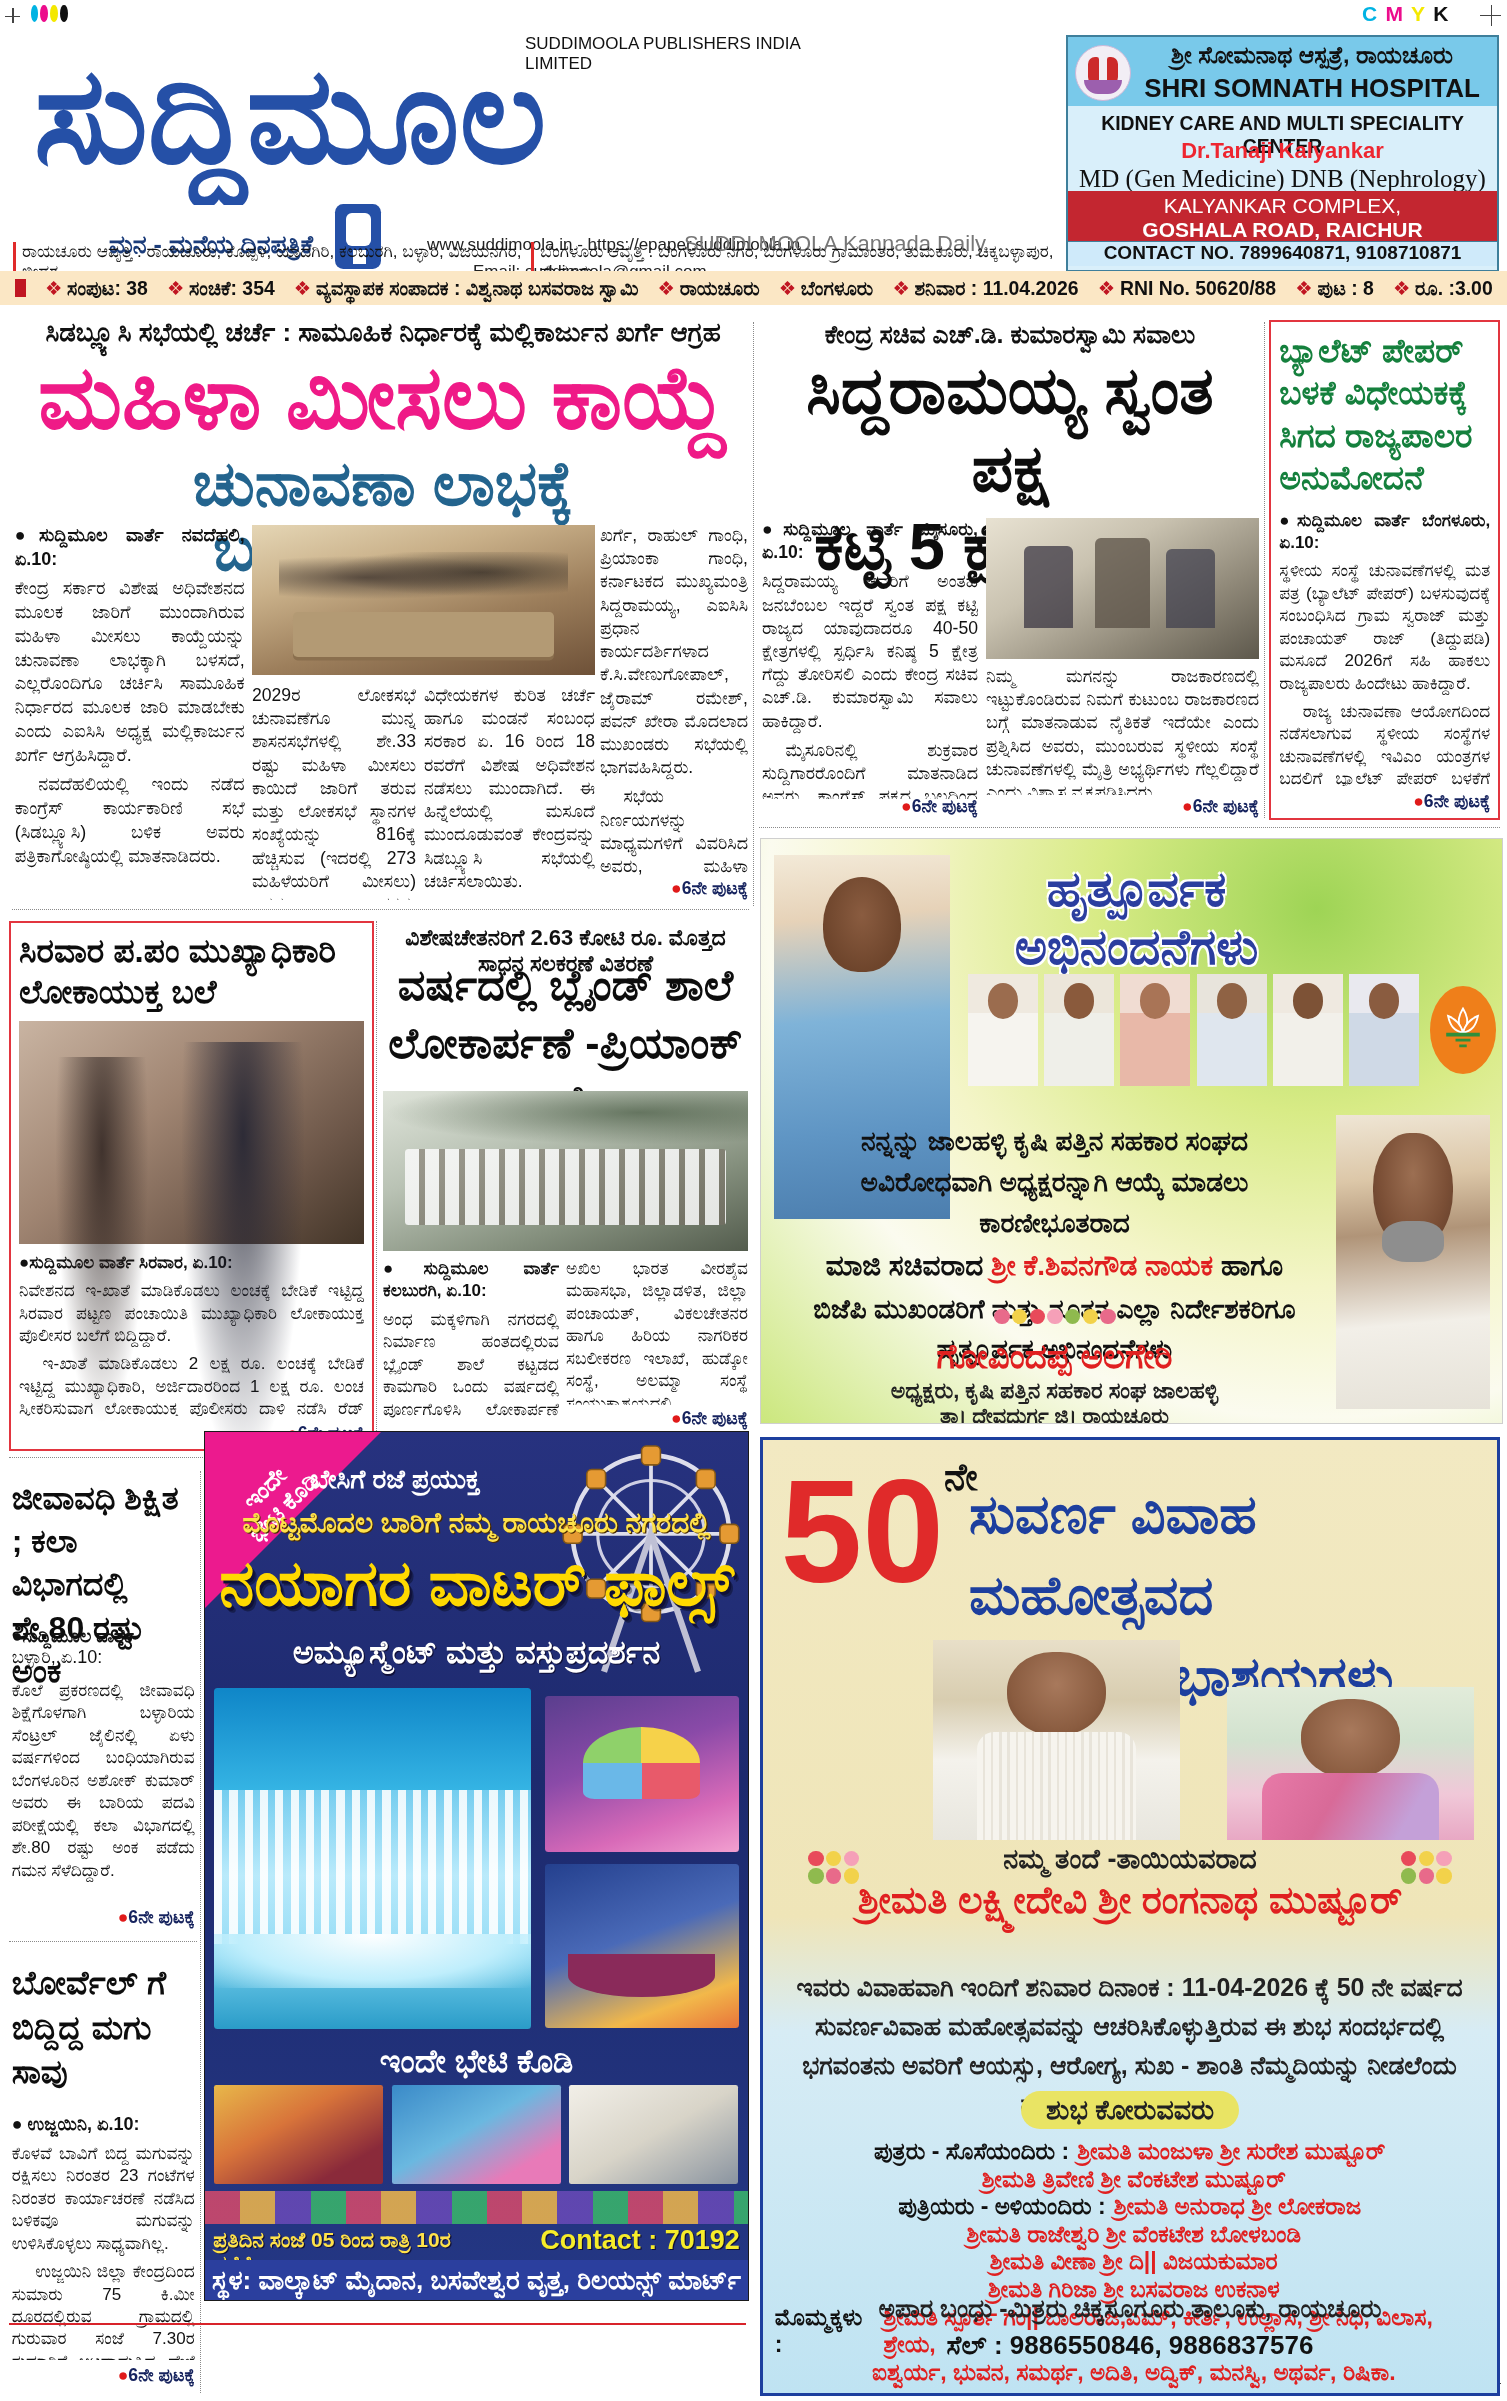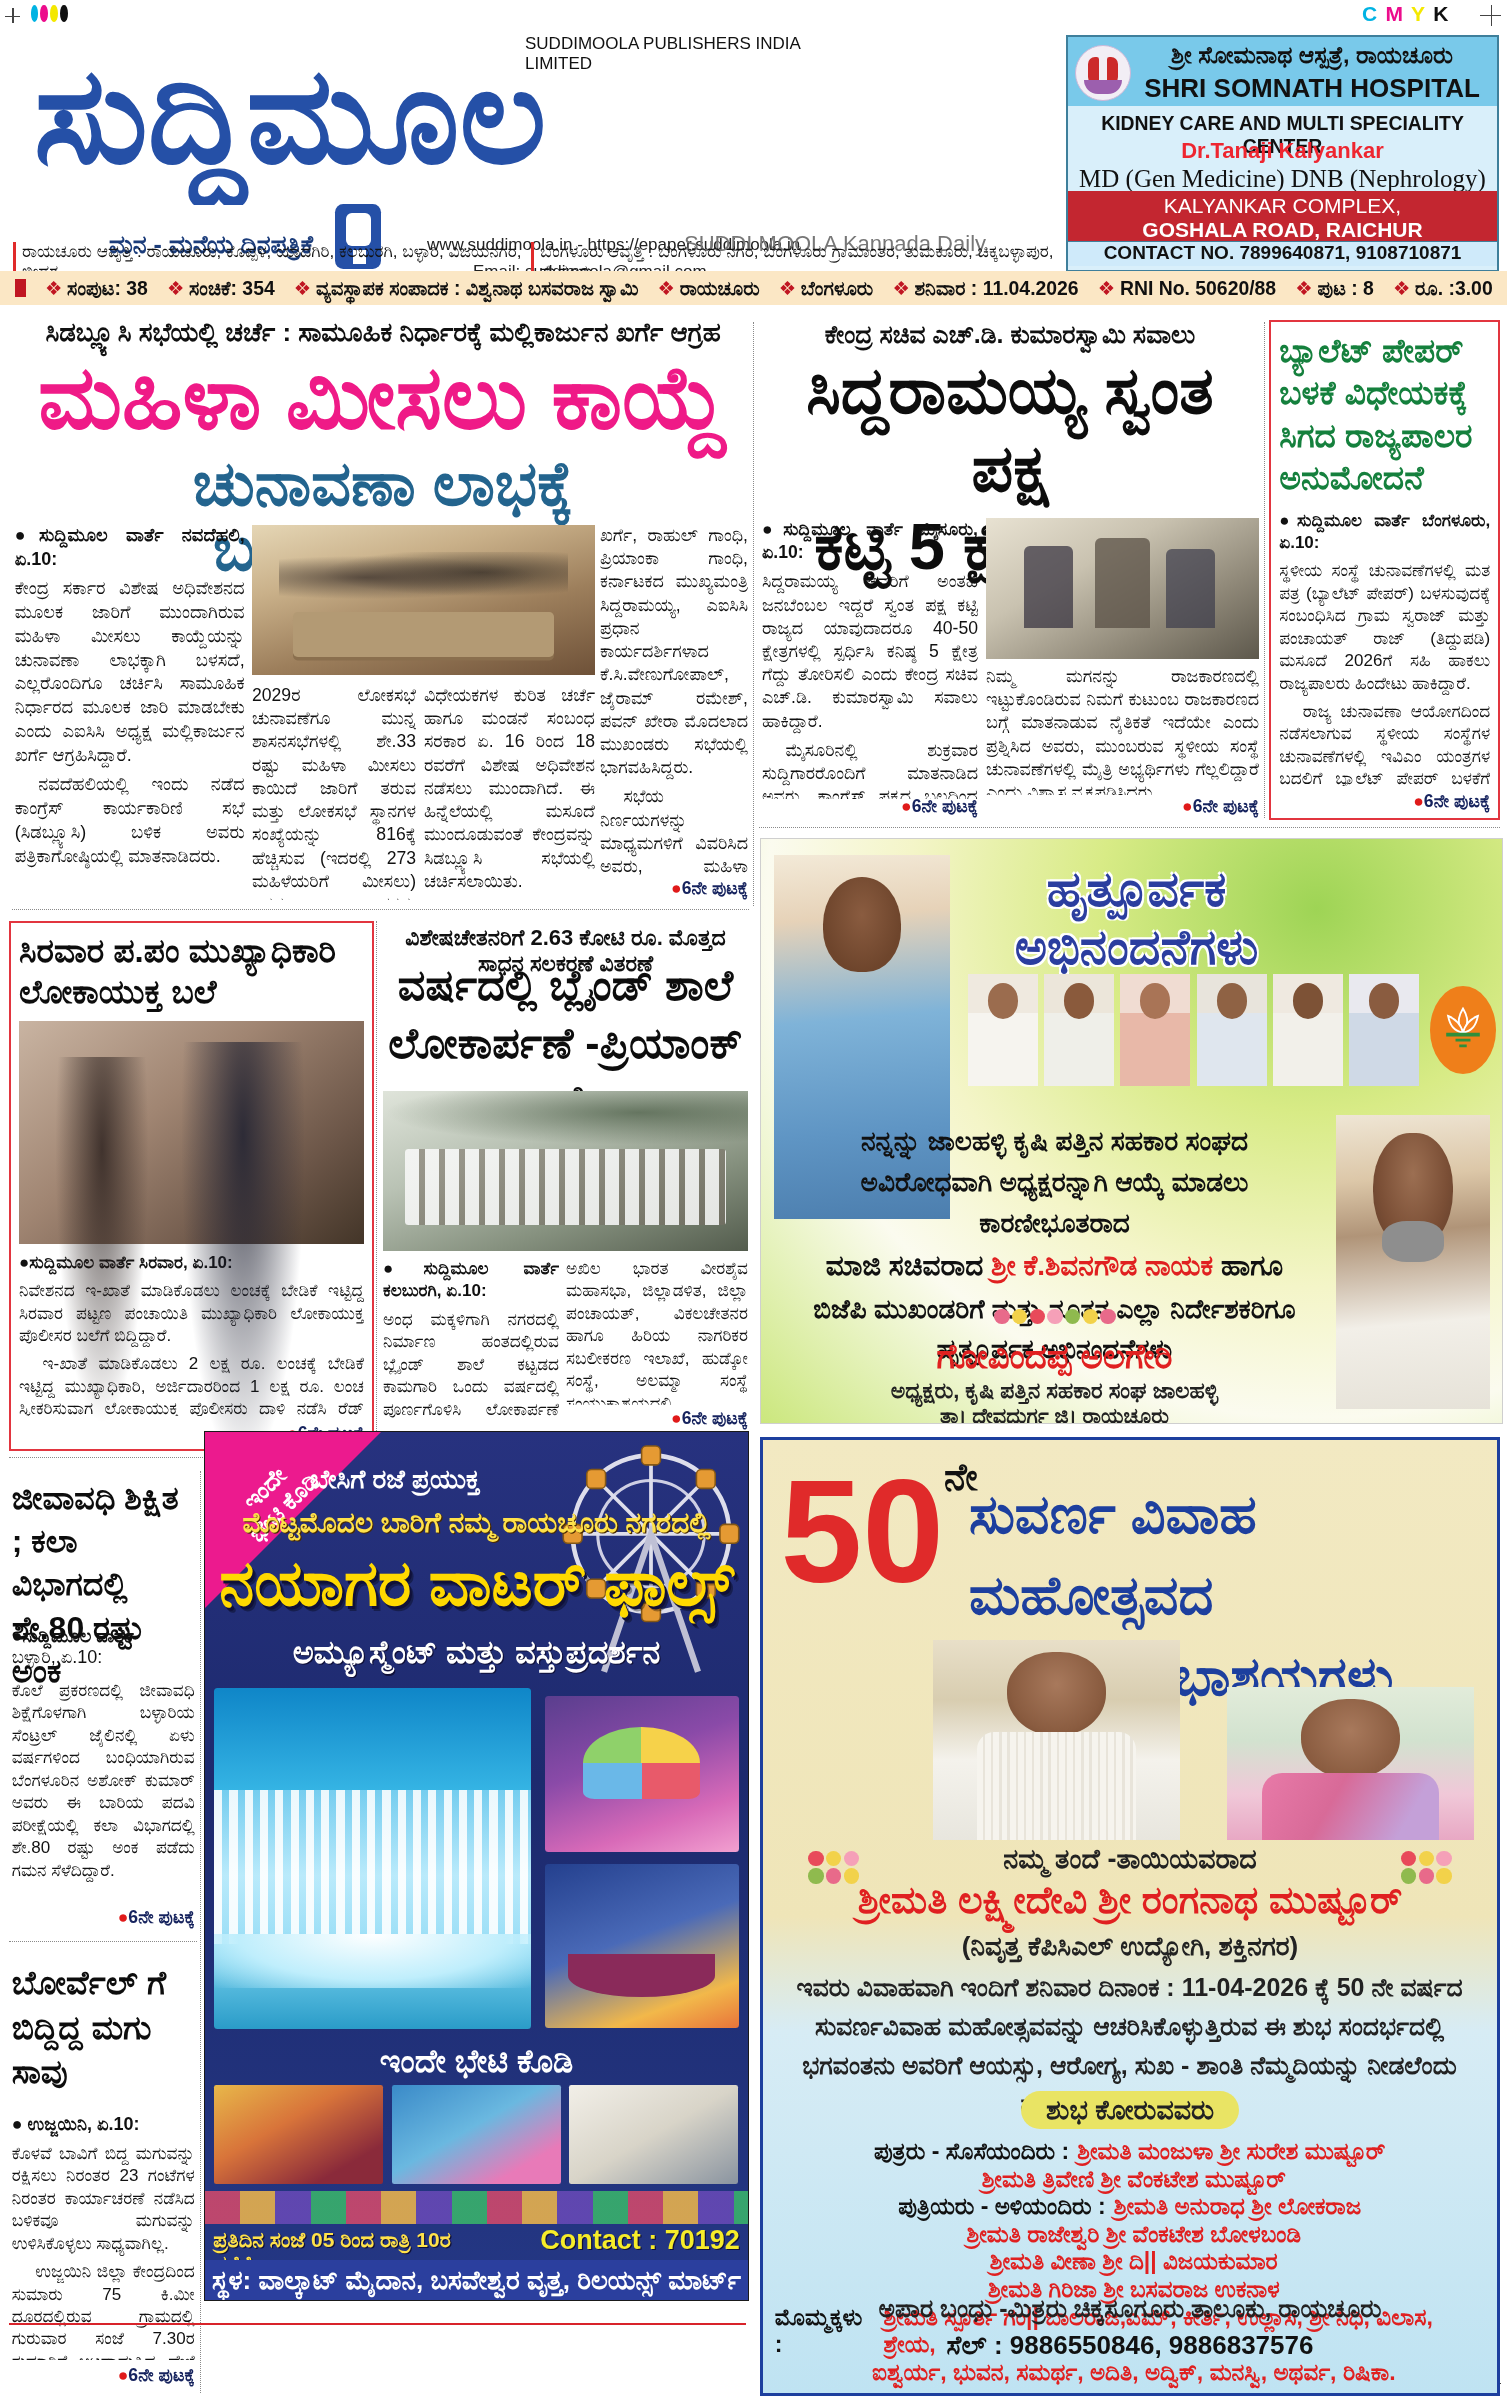--- a/index.html
+++ b/index.html
@@ -346,21 +346,20 @@
   <div class="flowers" style="position:absolute;left:17.6px;top:411px;width:106px;text-align:center;">
     <span style="background:#e84a5a;"></span><span style="background:#f2d24a;"></span><span style="background:#f5a0b8;"></span><br>
     <span style="background:#8fba4e;"></span><span style="background:#e86a8a;"></span><span style="background:#f2d24a;"></span>
   </div>
   <div class="flowers" style="position:absolute;right:17.6px;top:411px;width:106px;text-align:center;">
     <span style="background:#e84a5a;"></span><span style="background:#f2d24a;"></span><span style="background:#f5a0b8;"></span><br>
     <span style="background:#8fba4e;"></span><span style="background:#e86a8a;"></span><span style="background:#f2d24a;"></span>
   </div>
   <div style="position:absolute;left:0;top:404px;width:100%;text-align:center;font-size:27px;font-weight:bold;color:#222;">ನಮ್ಮ ತಂದೆ -ತಾಯಿಯವರಾದ</div>
   <div style="position:absolute;left:0;top:439px;width:100%;text-align:center;font-size:38px;font-weight:bold;color:#e02020;">ಶ್ರೀಮತಿ ಲಕ್ಷ್ಮೀದೇವಿ ಶ್ರೀ ರಂಗನಾಥ ಮುಷ್ಟೂರ್</div>
-  <div style="position:absolute;left:0;top:491px;width:100%;text-align:center;font-size:26px;font-weight:bold;color:#222;">(ನಿವೃತ್ತ ಕೆಪಿಸಿಎಲ್ ಉದ್ಯೋಗಿ, ಶಕ್ತಿನಗರ)</div>
   <div style="position:absolute;left:32px;top:528px;width:669px;text-align:center;font-size:25px;font-weight:bold;color:#222;line-height:1.55;">ಇವರು ವಿವಾಹವಾಗಿ ಇಂದಿಗೆ ಶನಿವಾರ ದಿನಾಂಕ : 11-04-2026 ಕ್ಕೆ 50 ನೇ ವರ್ಷದ ಸುವರ್ಣವಿವಾಹ ಮಹೋತ್ಸವವನ್ನು ಆಚರಿಸಿಕೊಳ್ಳುತ್ತಿರುವ ಈ ಶುಭ ಸಂದರ್ಭದಲ್ಲಿ ಭಗವಂತನು ಅವರಿಗೆ ಆಯಸ್ಸು, ಆರೋಗ್ಯ, ಸುಖ - ಶಾಂತಿ ನೆಮ್ಮದಿಯನ್ನು ನೀಡಲೆಂದು ನಾವೆಲ್ಲರೂ ಪ್ರಾರ್ಥಿಸುತ್ತೇವೆ.</div>
   <div style="position:absolute;left:0;top:651px;width:100%;text-align:center;">
     <span style="display:inline-block;background:#e9e464;border-radius:23.5px;padding:3.5px 25px;font-size:27px;font-weight:bold;color:#222;">ಶುಭ ಕೋರುವವರು</span>
   </div>
   <div style="position:absolute;left:11.7px;top:698px;width:710px;">
     <div class="wedrow">
         <span class="lbl">ಪುತ್ರರು - ಸೊಸೆಯಂದಿರು :</span>
         <span class="val">ಶ್ರೀಮತಿ ಮಂಜುಳಾ ಶ್ರೀ ಸುರೇಶ ಮುಷ್ಟೂರ್</span>
       </div>
     <div class="wedrow">

